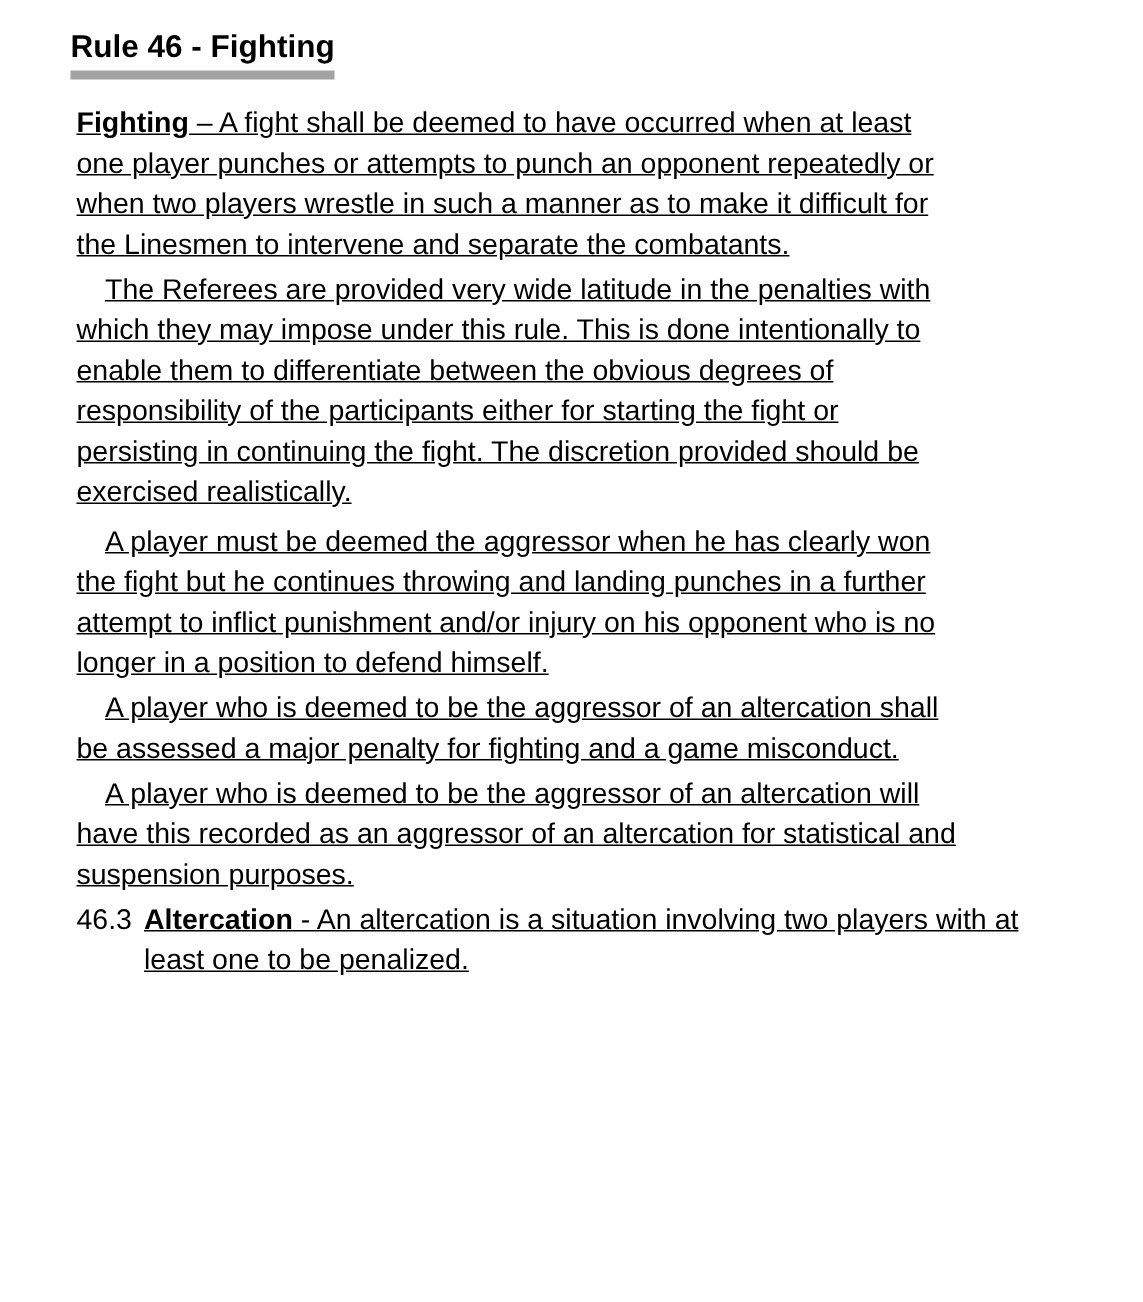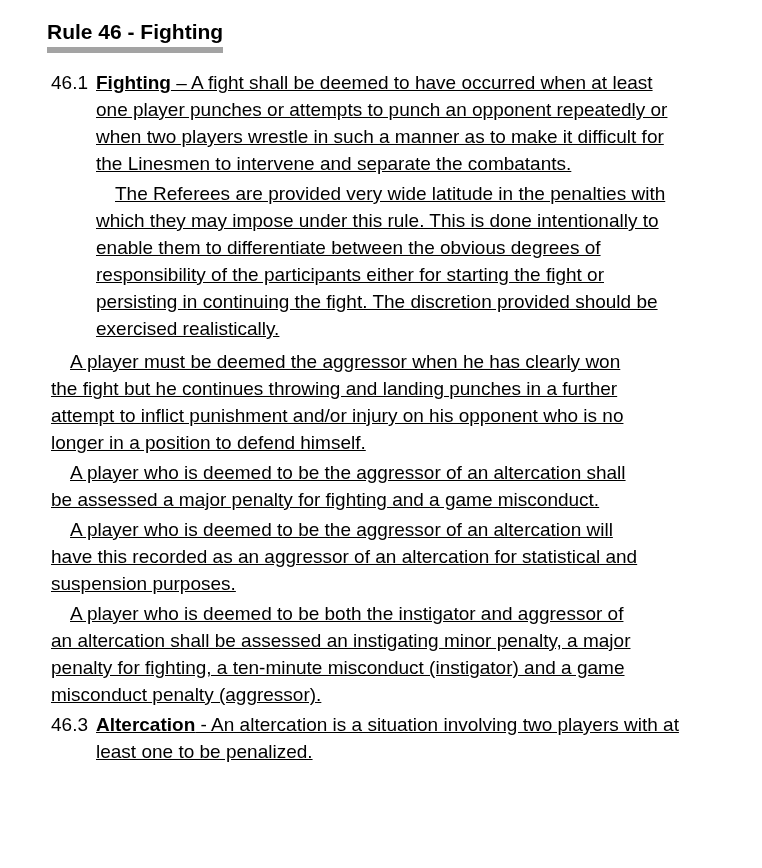--- a/index.html
+++ b/index.html
@@ -49,21 +49,20 @@
   }
 </style>
 </head>
 <body>
 
 <div class="page">
 
   <h1 class="title"><span class="underline">Rule 46 - Fighting</span></h1>
 
   <section class="rule">
-    <div class="num">46.1</div>
     <div class="body">
       <p class="lead"><b class="term">Fighting</b><span class="lead-text"> – A fight shall be deemed to have occurred when at least
 one player punches or attempts to punch an opponent repeatedly or
 when two players wrestle in such a manner as to make it difficult for
 the Linesmen to intervene and separate the combatants.</span></p>
       <p class="para">The Referees are provided very wide latitude in the penalties with
 which they may impose under this rule. This is done intentionally to
 enable them to differentiate between the obvious degrees of
 responsibility of the participants either for starting the fight or
 persisting in continuing the fight. The discretion provided should be
@@ -75,24 +74,20 @@
     <div class="body">
       <p class="para">A player must be deemed the aggressor when he has clearly won
 the fight but he continues throwing and landing punches in a further
 attempt to inflict punishment and/or injury on his opponent who is no
 longer in a position to defend himself.</p>
       <p class="para">A player who is deemed to be the aggressor of an altercation shall
 be assessed a major penalty for fighting and a game misconduct.</p>
       <p class="para">A player who is deemed to be the aggressor of an altercation will
 have this recorded as an aggressor of an altercation for statistical and
 suspension purposes.</p>
-      <p class="para">A player who is deemed to be both the instigator and aggressor of
-an altercation shall be assessed an instigating minor penalty, a major
-penalty for fighting, a ten-minute misconduct (instigator) and a game
-misconduct penalty (aggressor).</p>
     </div>
   </section>
 
   <section class="rule">
     <div class="num">46.3</div>
     <div class="body">
       <p class="lead"><b class="term">Altercation</b><span class="lead-text"> - An altercation is a situation involving two players with at
 least one to be penalized.</span></p>
     </div>
   </section>

